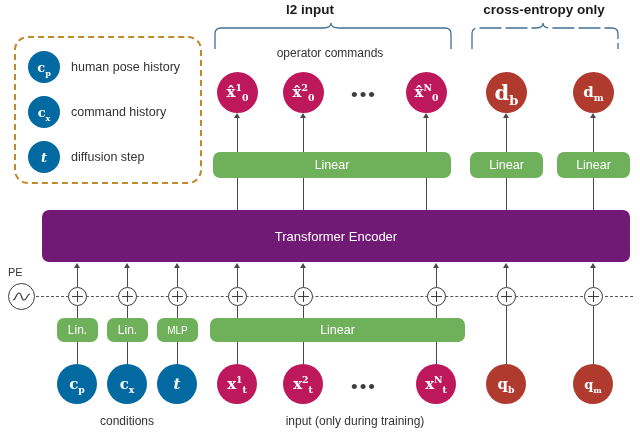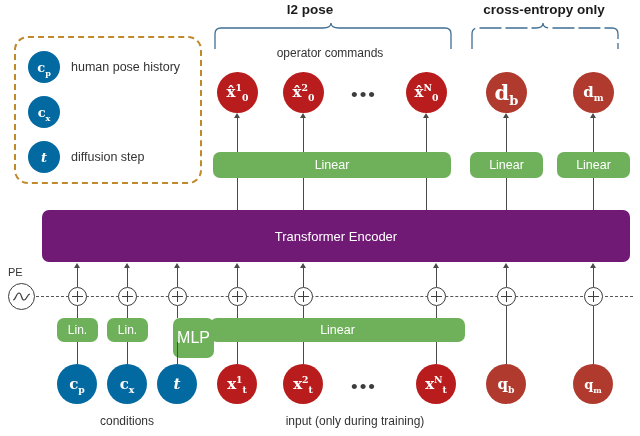--- a/index.html
+++ b/index.html
@@ -15,21 +15,21 @@
   
   .circle{
     border-radius:50%;
     display:flex;align-items:center;justify-content:center;
     color:#ffffff;
     font-family:"DejaVu Serif", serif;
     font-weight:bold;
     line-height:1;
     box-sizing:border-box;
   }
-  .c-blue{background:#b91c1c;}
+  .c-blue{background:#be185d;}
   .c-red{background:#b03a2e;}
   .c-gold{background:#0369a1;}
 
   .gbox{
     background:#6fb05b;
     border-radius:7px;
     display:flex;align-items:center;justify-content:center;
     color:#ffffff;
     font-size:12.5px;
     font-family:"Liberation Sans", sans-serif;
@@ -106,21 +106,21 @@
   sup{font-size:.62em;vertical-align:super;line-height:0;}
   sub{font-size:.62em;vertical-align:sub;line-height:0;}
   .mi{font-style:italic;}
   svg{display:block;overflow:visible;}
 </style>
 </head>
 <body>
 
 <div id="stage">
 
-  <div class="abs toplabel" style="left:245px;top:2px;width:130px;">l2 pose</div>
+  <div class="abs toplabel" style="left:245px;top:2px;width:130px;">l2 input</div>
   <div class="abs toplabel" style="left:468px;top:2px;width:152px;">cross-entropy only</div>
 
   <div class="abs" style="left:213px;top:22px;">
     <svg width="240" height="28" viewBox="0 0 240 28">
       <path d="M2,27 L2,12 Q2,6 8,6 L110,6 Q118,6 118,1 Q118,6 126,6 L232,6 Q238,6 238,12 L238,27" fill="none" stroke="#3f6f94" stroke-width="1.3"></path>
     </svg>
   </div>
   <div class="abs" style="left:470px;top:22px;">
     <svg width="150" height="28" viewBox="0 0 150 28">
       <path d="M2,27 L2,12 Q2,6 8,6 L66,6 Q73,6 73,1 Q73,6 80,6 L142,6 Q148,6 148,12 L148,27" fill="none" stroke="#3f6f94" stroke-width="1.3" stroke-dasharray="22 4"></path>
@@ -216,21 +216,21 @@
   <div class="abs vline" style="left:177px;top:306px;height:12px;"></div>
   <div class="abs vline" style="left:237px;top:306px;height:12px;"></div>
   <div class="abs vline" style="left:303px;top:306px;height:12px;"></div>
   <div class="abs vline" style="left:436px;top:306px;height:12px;"></div>
 
   <div class="abs vline" style="left:506px;top:306px;height:60px;"></div>
   <div class="abs vline" style="left:593px;top:306px;height:60px;"></div>
 
   <div class="abs gbox" style="left:57px;top:318px;width:41px;height:24px;font-size:12px;">Lin.</div>
   <div class="abs gbox" style="left:107px;top:318px;width:41px;height:24px;font-size:12px;">Lin.</div>
-  <div class="abs gbox" style="left:157px;top:318px;width:41px;height:40px;font-size:16px;margin-left:16px;">MLP</div>
+  <div class="abs gbox" style="left:157px;top:318px;width:41px;height:24px;font-size:10px;">MLP</div>
   <div class="abs gbox" style="left:210px;top:318px;width:255px;height:24px;font-size:12.5px;">Linear</div>
 
   <div class="abs vline" style="left:77px;top:342px;height:22px;"></div>
   <div class="abs vline" style="left:127px;top:342px;height:22px;"></div>
   <div class="abs vline" style="left:177px;top:342px;height:22px;"></div>
   <div class="abs vline" style="left:237px;top:342px;height:22px;"></div>
   <div class="abs vline" style="left:303px;top:342px;height:22px;"></div>
   <div class="abs vline" style="left:436px;top:342px;height:22px;"></div>
 
   <div class="abs circle c-gold" style="left:57px;top:364px;width:40px;height:40px;font-size:15px;">
@@ -265,20 +265,21 @@
   <div class="abs legend" style="left:14px;top:36px;width:188px;height:148px;">
 
     <div class="abs circle c-gold" style="left:12px;top:13px;width:32px;height:32px;font-size:13px;">
       <span>c<sub>p</sub></span>
     </div>
     <div class="abs legend-label" style="left:55px;top:22px;">human pose history</div>
 
     <div class="abs circle c-gold" style="left:12px;top:58px;width:32px;height:32px;font-size:13px;">
       <span>c<sub>x</sub></span>
     </div>
+    <div class="abs legend-label" style="left:55px;top:67px;">command history</div>
 
     <div class="abs circle c-gold" style="left:12px;top:103px;width:32px;height:32px;font-size:13px;">
       <span class="mi">t</span>
     </div>
     <div class="abs legend-label" style="left:55px;top:112px;">diffusion step</div>
   </div>
 
 </div>
 
 </body></html>

